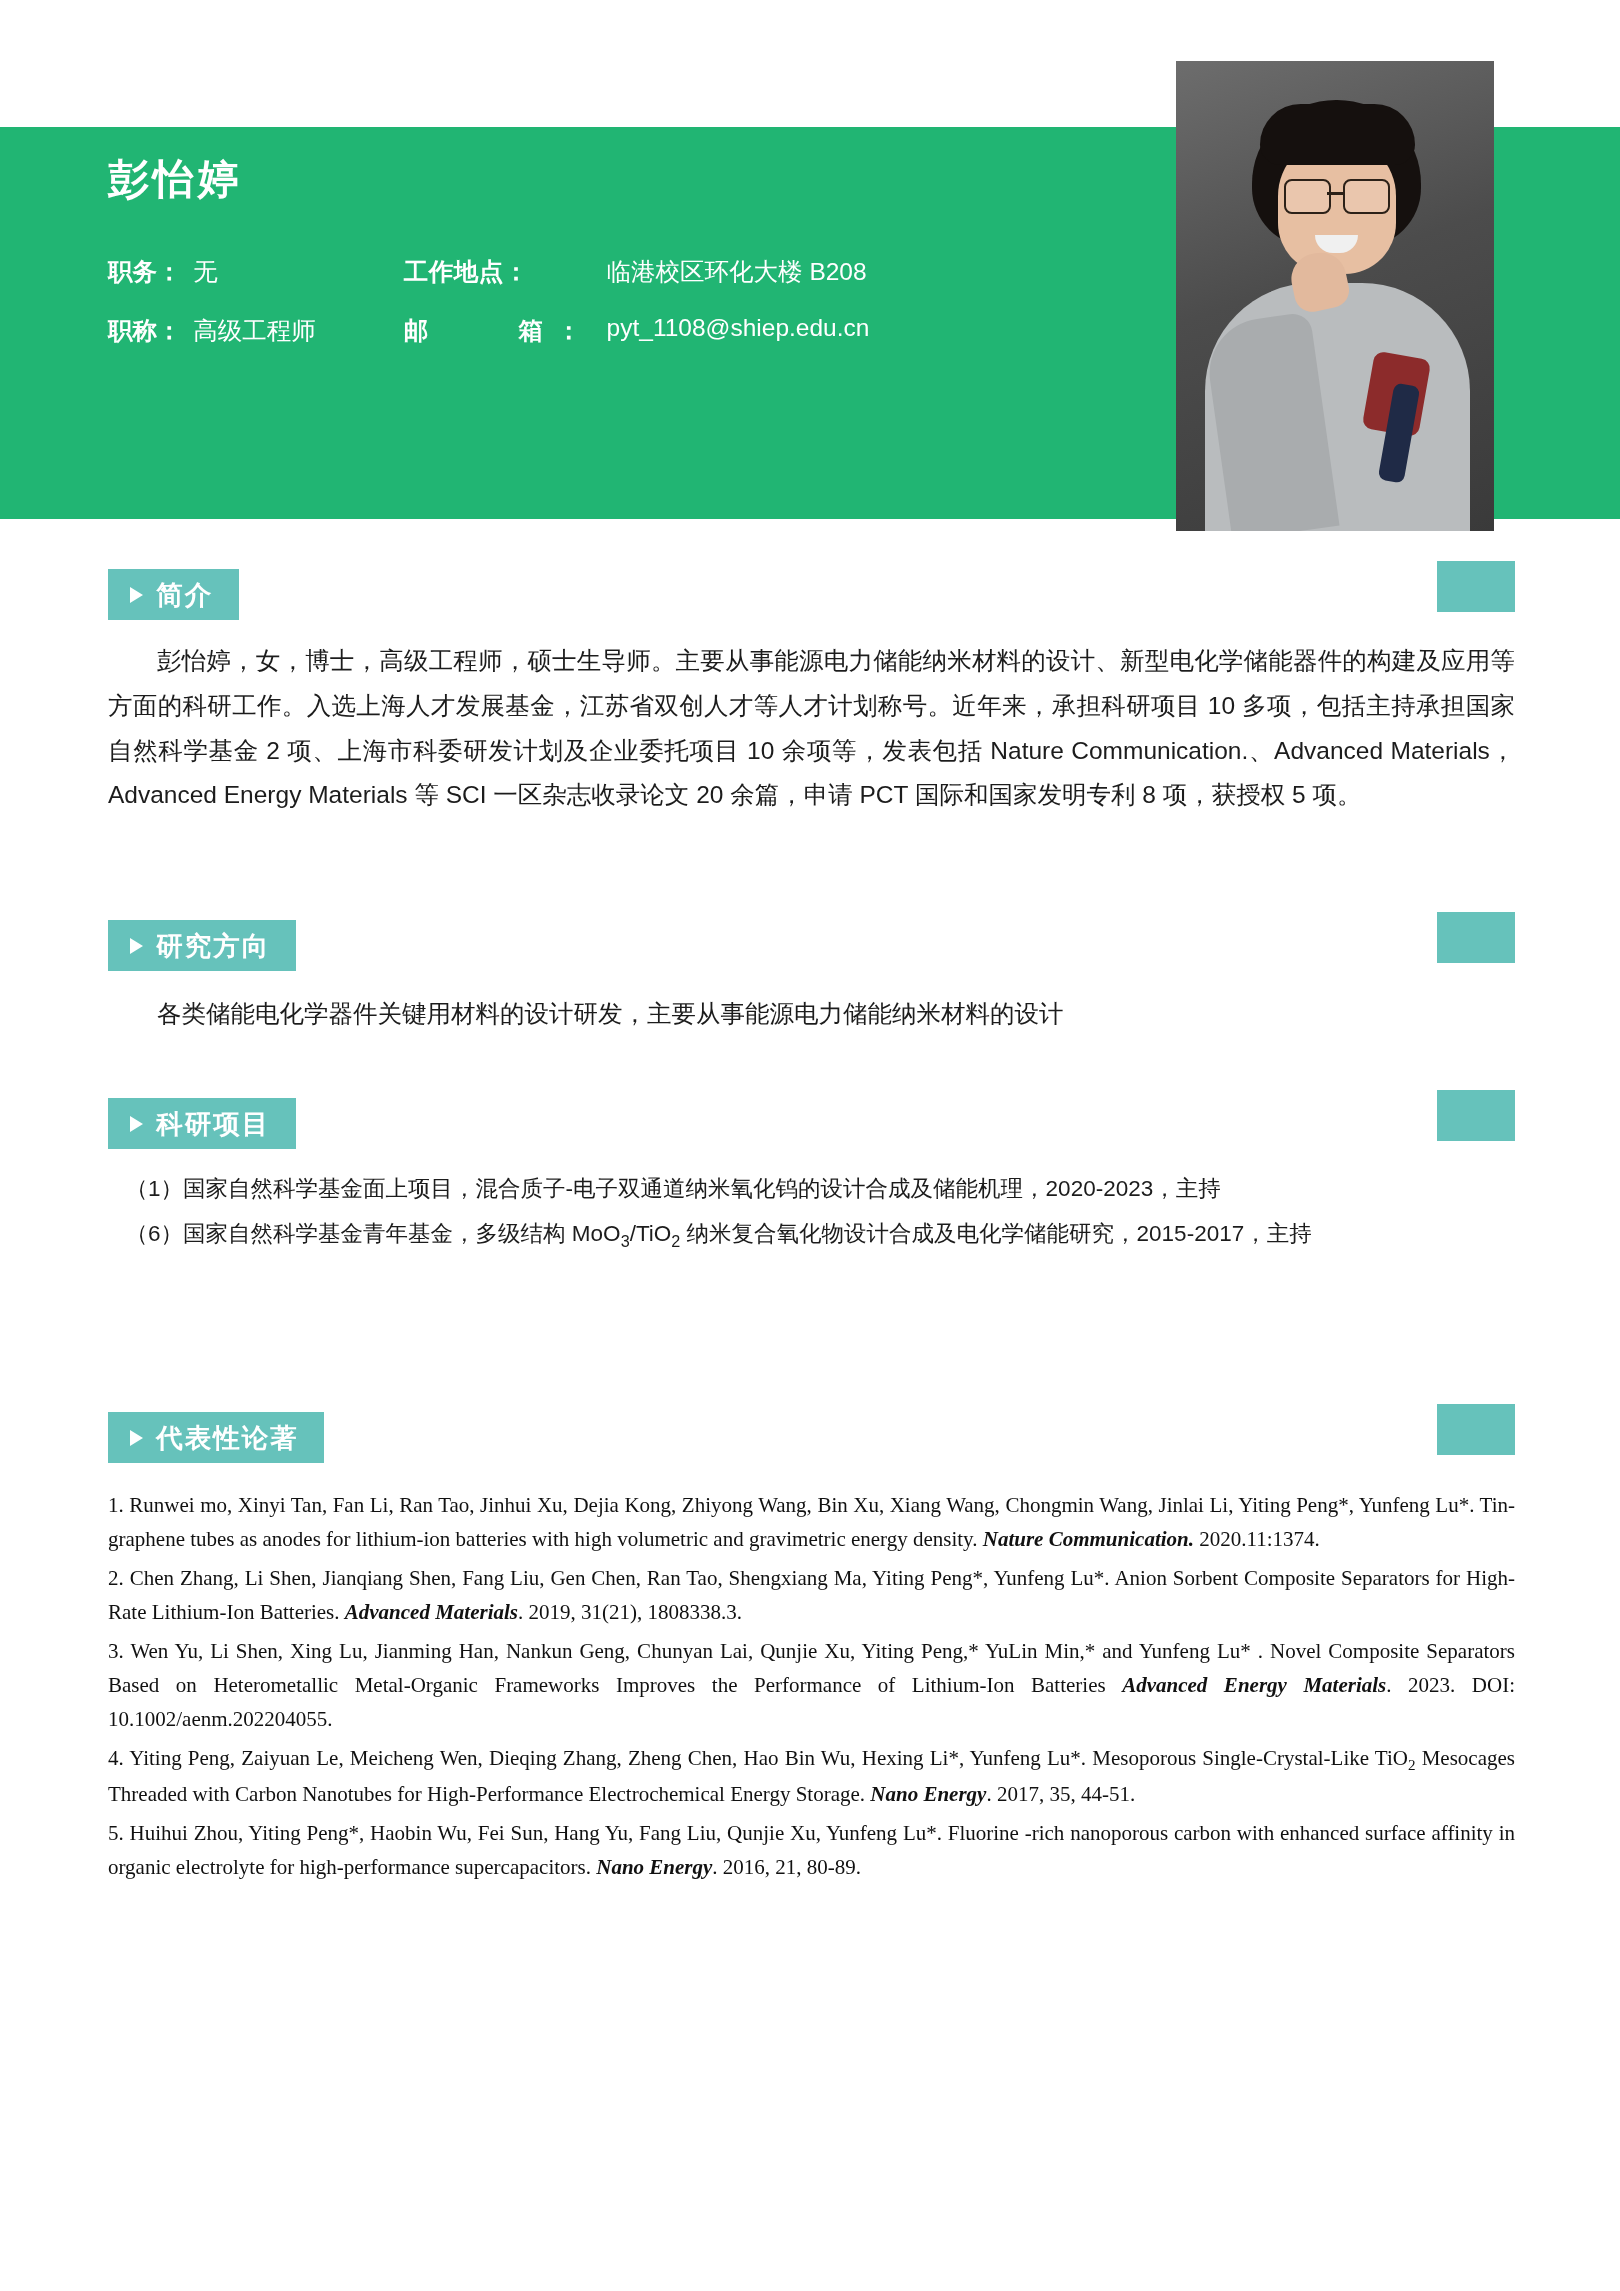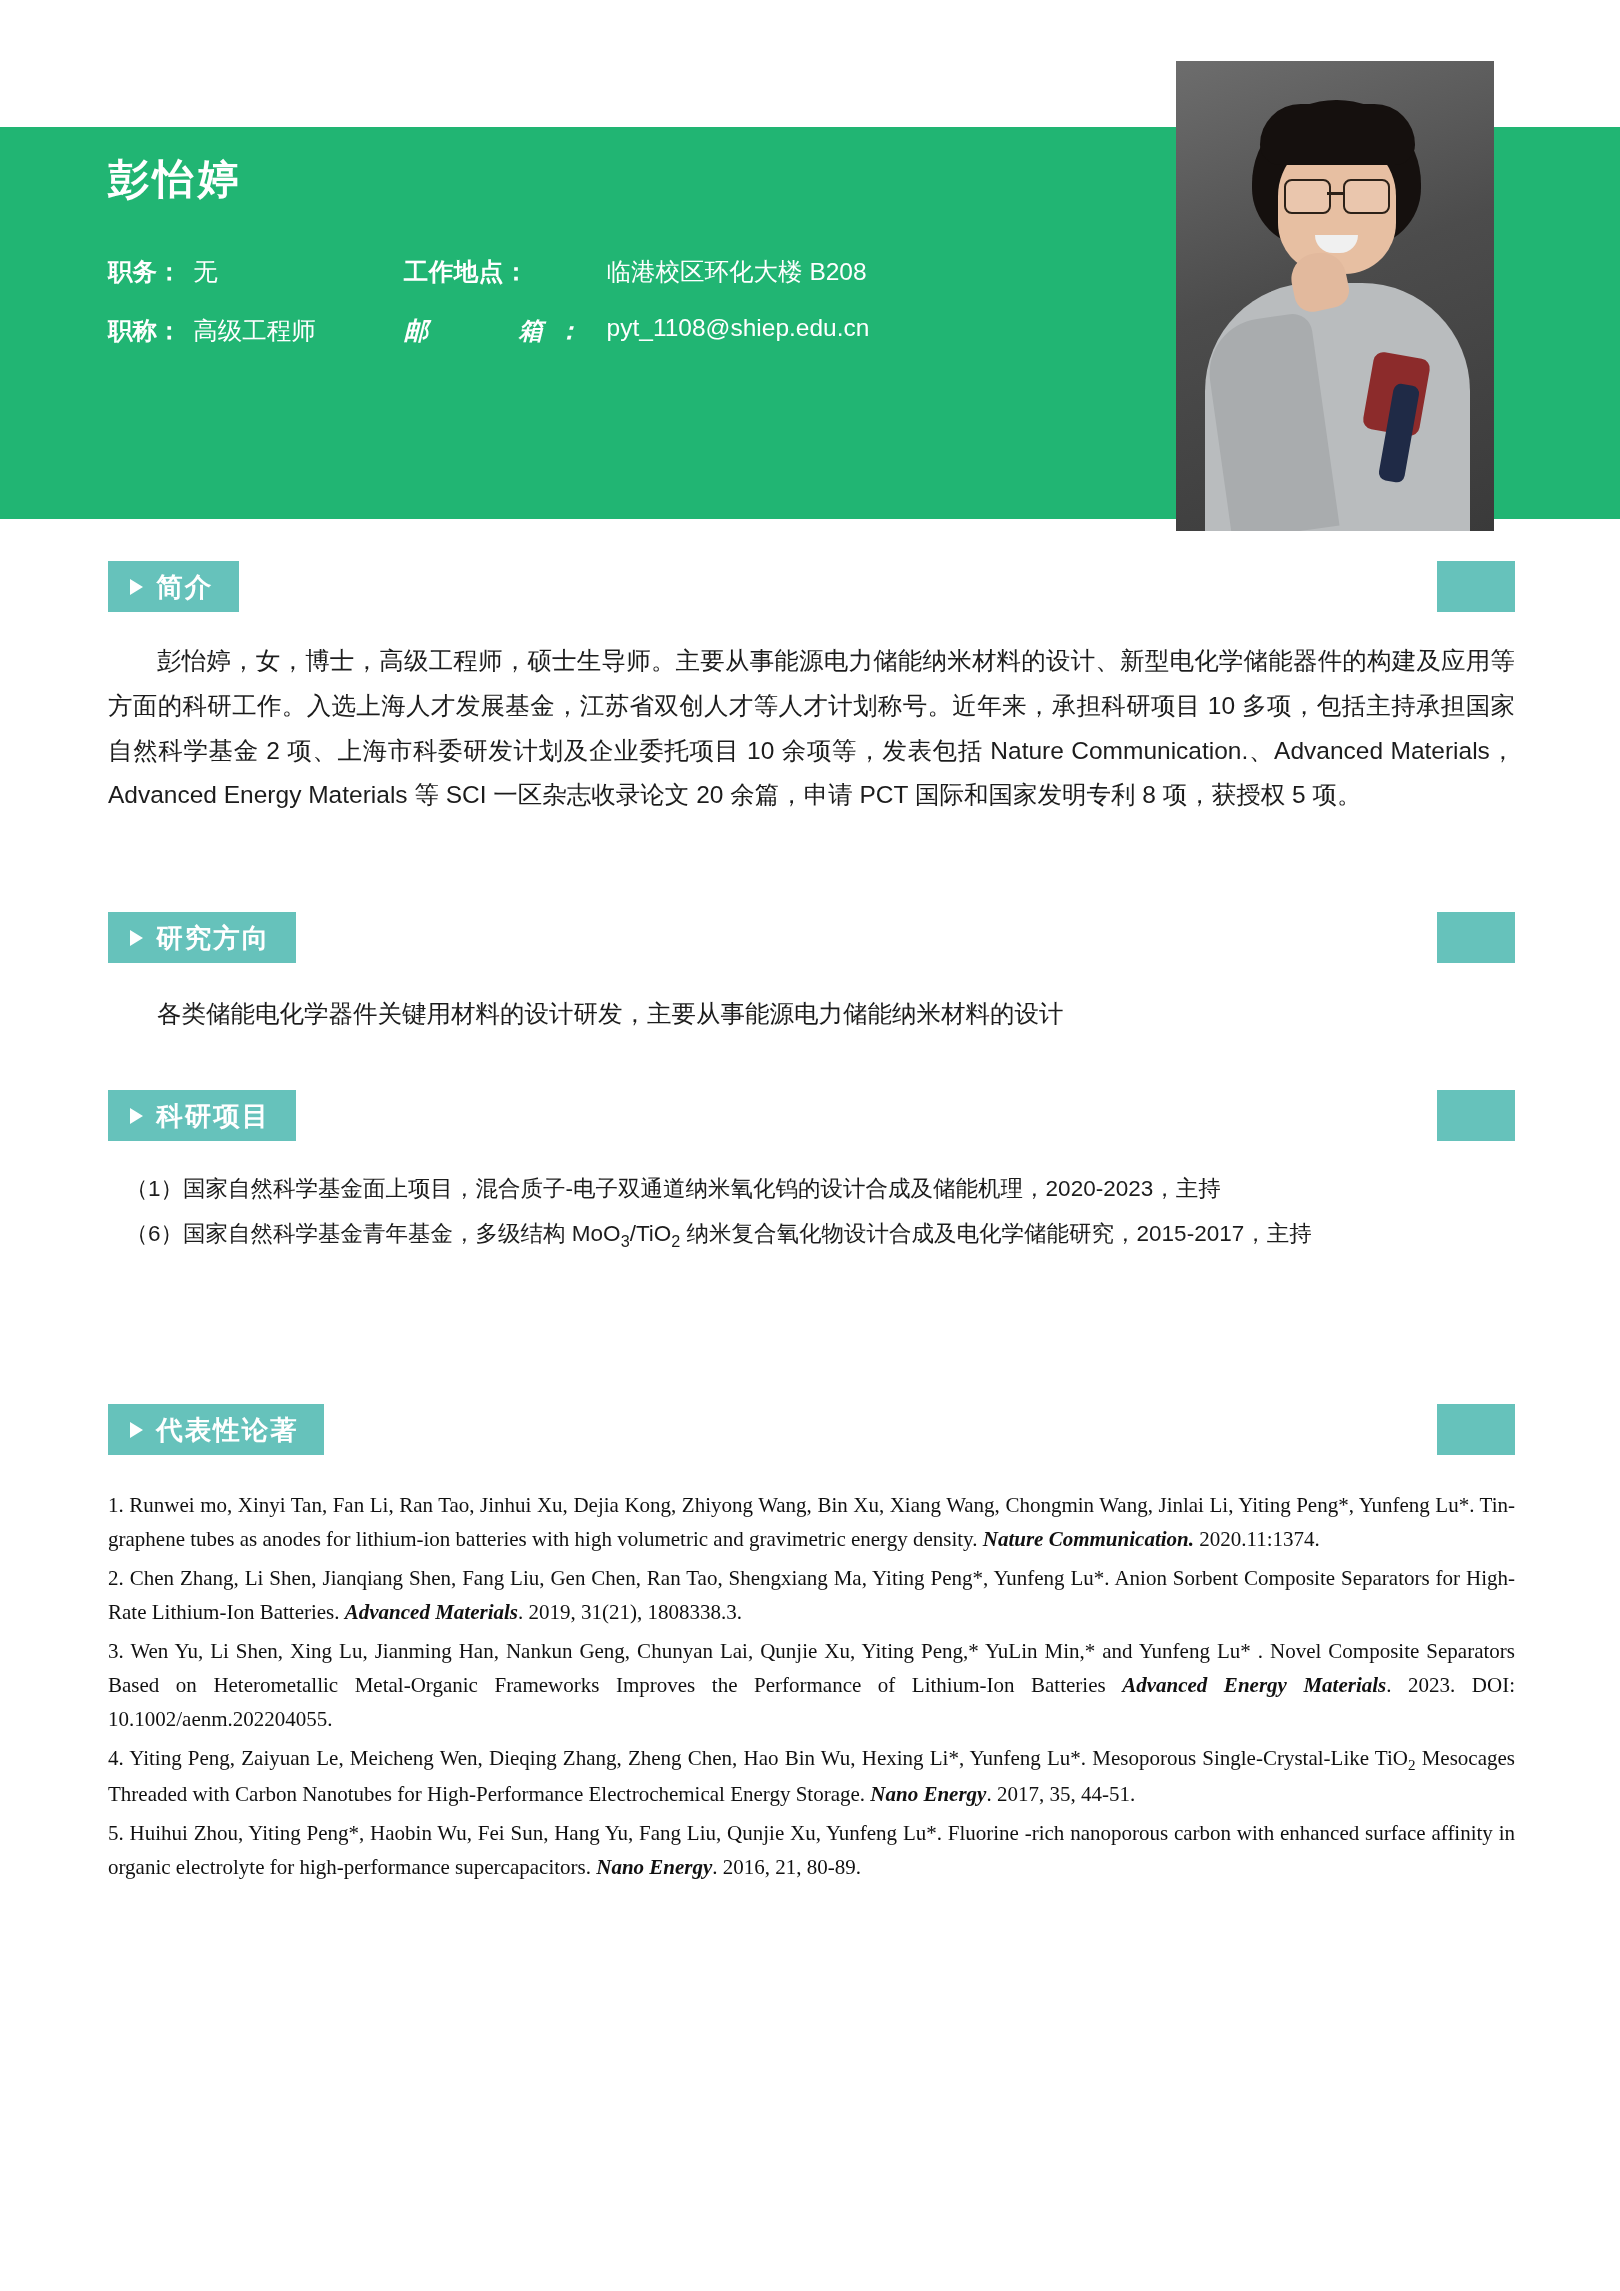--- a/index.html
+++ b/index.html
@@ -56,21 +56,20 @@
   .info-value {
     font-weight: normal;
     padding-right: 88px !important;
   }
   .label-spaced {
     letter-spacing: 0.5px;
   }
   .mail-label {
     font-weight: bold;
     letter-spacing: 13.7px;
-    font-style: italic;
   }
 
   
   .portrait {
     position: absolute;
     left: 1176px;
     top: 61px;
     width: 318px;
     height: 470px;
     background: linear-gradient(160deg, #6d6d6d 0%, #4c4c4c 45%, #3a3a3a 100%);
@@ -187,21 +186,21 @@
     left: 108px;
     width: 1407px;
   }
   .sec-head {
     position: relative;
     height: 51px;
   }
   .sec-tab {
     position: absolute;
     left: 0;
-    top: 0;
+    top: 8px;
     height: 51px;
     background: #66c2bb;
     color: #ffffff;
     font-size: 26.5px;
     font-weight: bold;
     display: flex;
     align-items: center;
     padding: 0 25.5px 0 21.6px;
     letter-spacing: 2px;
     box-sizing: border-box;

